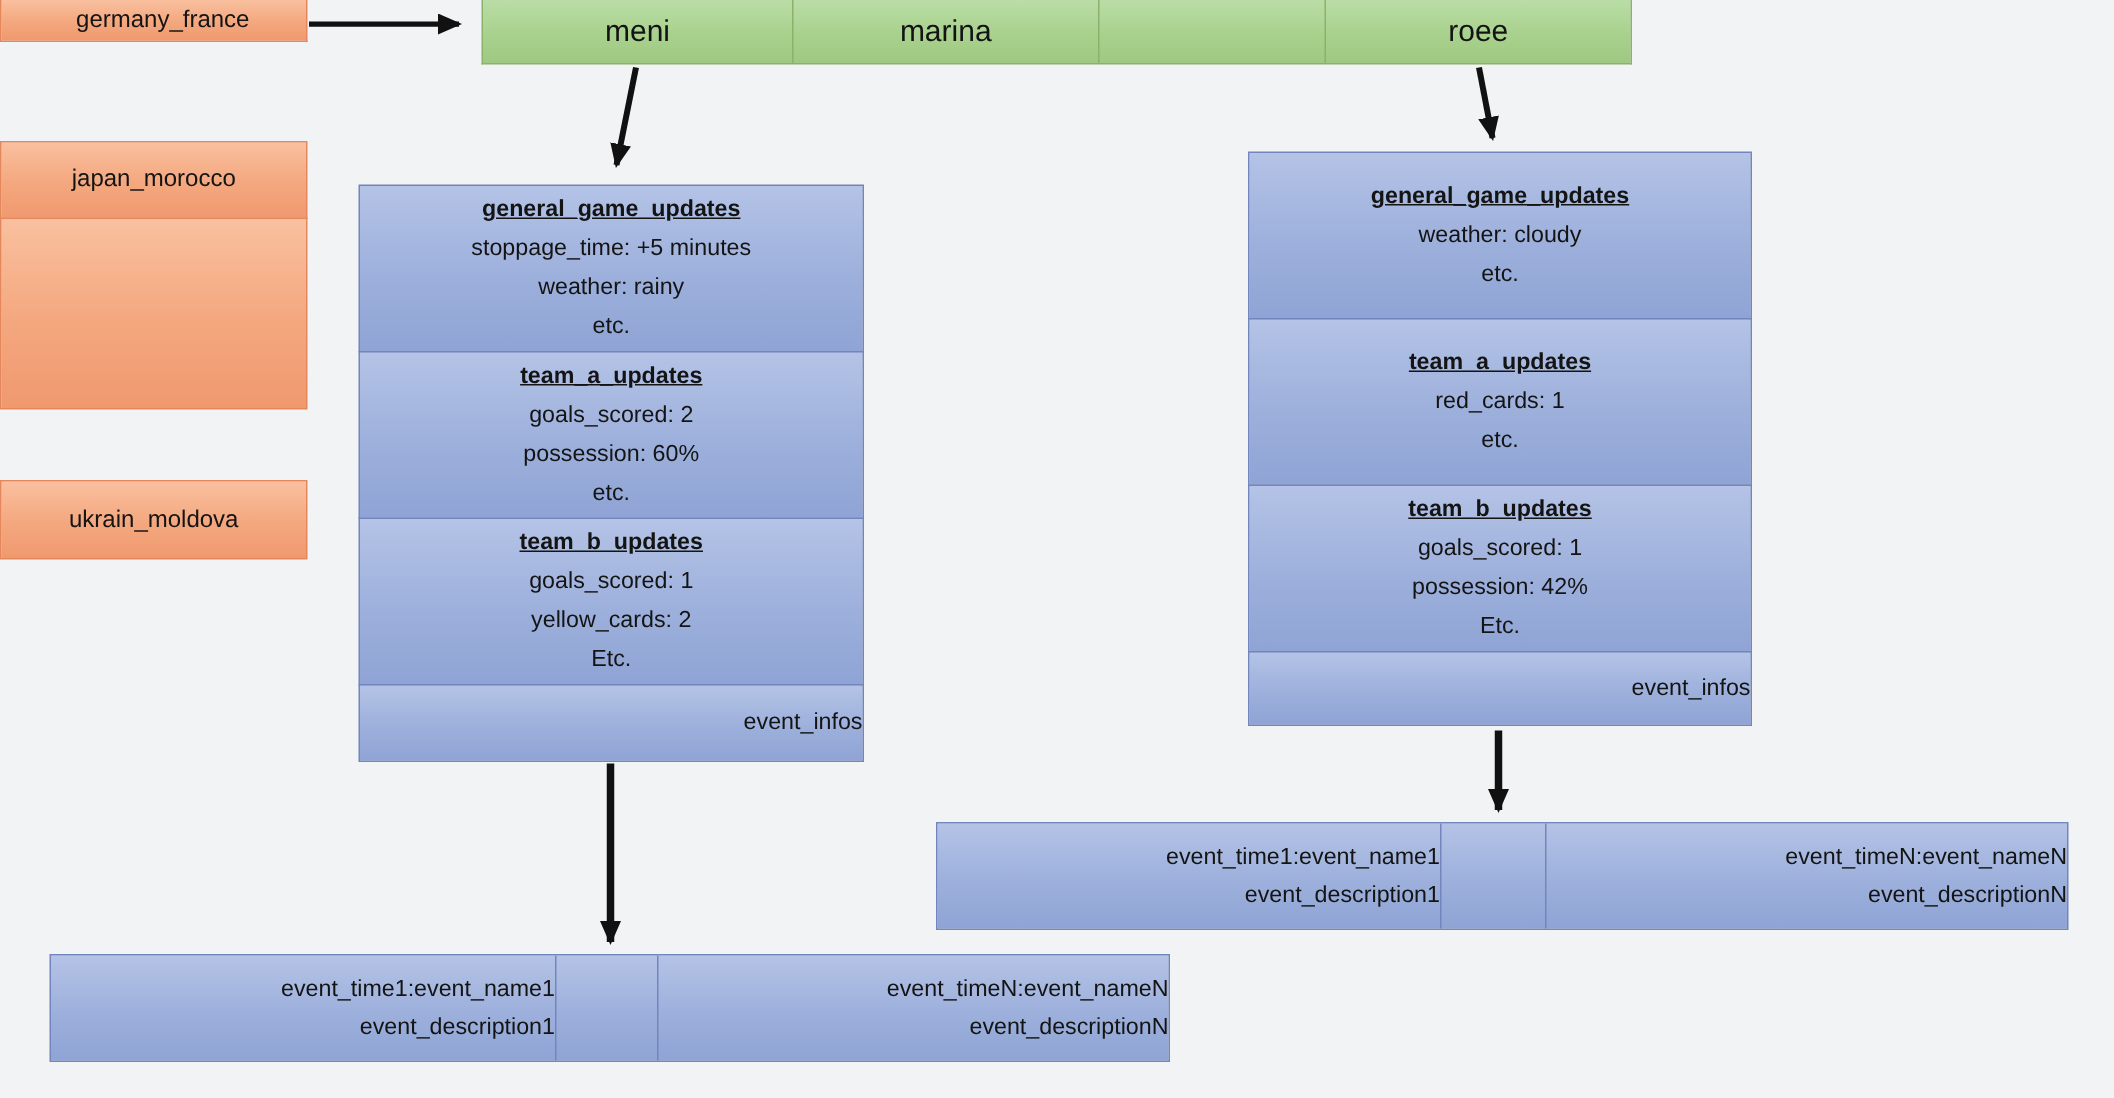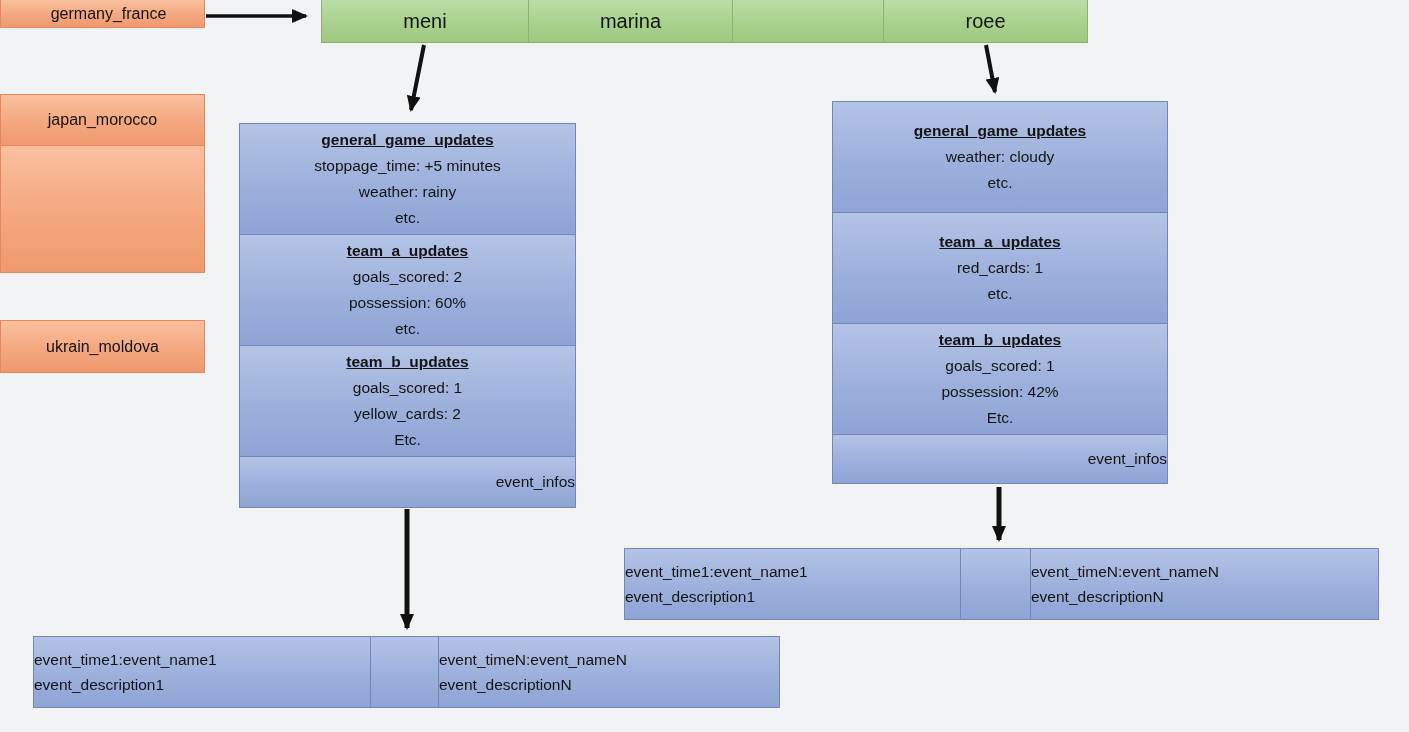--- a/index.html
+++ b/index.html
@@ -60,21 +60,21 @@
   .seg-title{font-weight:bold;text-decoration:underline;}
   
   .events-row{
     position:absolute;height:72px;
     display:flex;
     border:1px solid #7385bd;
     box-sizing:border-box;
     background:linear-gradient(180deg,#b4c3e6 0%,#9db0dc 55%,#8fa4d5 100%);
   }
   .ev-cell{
-    display:flex;flex-direction:column;align-items:flex-start;justify-content:center;
+    display:flex;flex-direction:column;align-items:flex-end;justify-content:center;
     font-size:15.5px;line-height:25px;
     border-right:1px solid #7385bd;
     box-sizing:border-box;height:100%;
   }
   .ev-cell:last-child{border-right:none;}
 </style>
 </head>
 <body>
 
 <div class="canvas">

